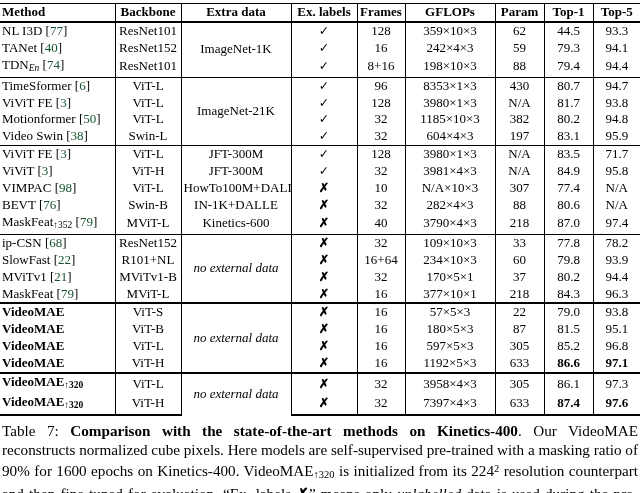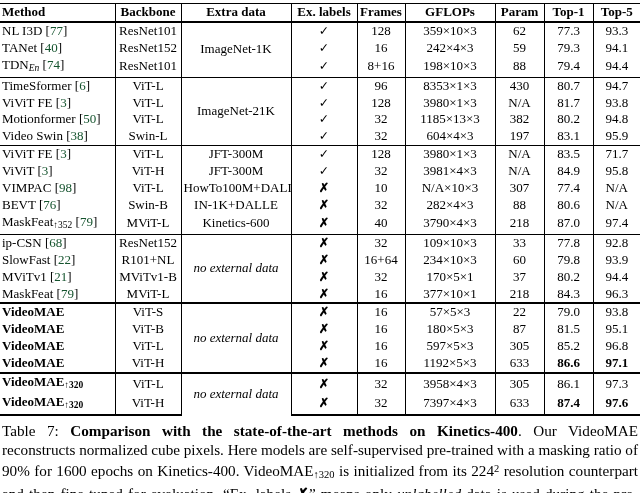--- a/index.html
+++ b/index.html
@@ -98,21 +98,21 @@
     </thead>
     <tbody id="table-body">
         <tr>
           <td class="c-method"><span>NL I3D</span><span> [</span><span class="cite">77</span><span>]</span></td>
           <td>ResNet101</td>
           <td rowspan="3">ImageNet-1K</td>
           <td><span class="mark-check">✓</span></td>
           <td>128</td>
           <td>359×10×3</td>
           <td>62</td>
-          <td>77.3</td>
+          <td>44.5</td>
           <td>93.3</td>
         </tr>
         <tr>
           <td class="c-method"><span>TANet</span><span> [</span><span class="cite">40</span><span>]</span></td>
           <td>ResNet152</td>
           <td><span class="mark-check">✓</span></td>
           <td>16</td>
           <td>242×4×3</td>
           <td>59</td>
           <td>79.3</td>
@@ -147,21 +147,21 @@
           <td>3980×1×3</td>
           <td>N/A</td>
           <td>81.7</td>
           <td>93.8</td>
         </tr>
         <tr>
           <td class="c-method"><span>Motionformer</span><span> [</span><span class="cite">50</span><span>]</span></td>
           <td>ViT-L</td>
           <td><span class="mark-check">✓</span></td>
           <td>32</td>
-          <td>1185×13×3</td>
+          <td>1185×10×3</td>
           <td>382</td>
           <td>80.2</td>
           <td>94.8</td>
         </tr>
         <tr>
           <td class="c-method"><span>Video Swin</span><span> [</span><span class="cite">38</span><span>]</span></td>
           <td>Swin-L</td>
           <td><span class="mark-check">✓</span></td>
           <td>32</td>
           <td>604×4×3</td>
@@ -226,21 +226,21 @@
         </tr>
         <tr class="rule-thin">
           <td class="c-method"><span>ip-CSN</span><span> [</span><span class="cite">68</span><span>]</span></td>
           <td>ResNet152</td>
           <td class="italic " rowspan="4">no external data</td>
           <td><span class="mark-cross">✗</span></td>
           <td>32</td>
           <td>109×10×3</td>
           <td>33</td>
           <td>77.8</td>
-          <td>92.8</td>
+          <td>78.2</td>
         </tr>
         <tr>
           <td class="c-method"><span>SlowFast</span><span> [</span><span class="cite">22</span><span>]</span></td>
           <td>R101+NL</td>
           <td><span class="mark-cross">✗</span></td>
           <td>16+64</td>
           <td>234×10×3</td>
           <td>60</td>
           <td>79.8</td>
           <td>93.9</td>

